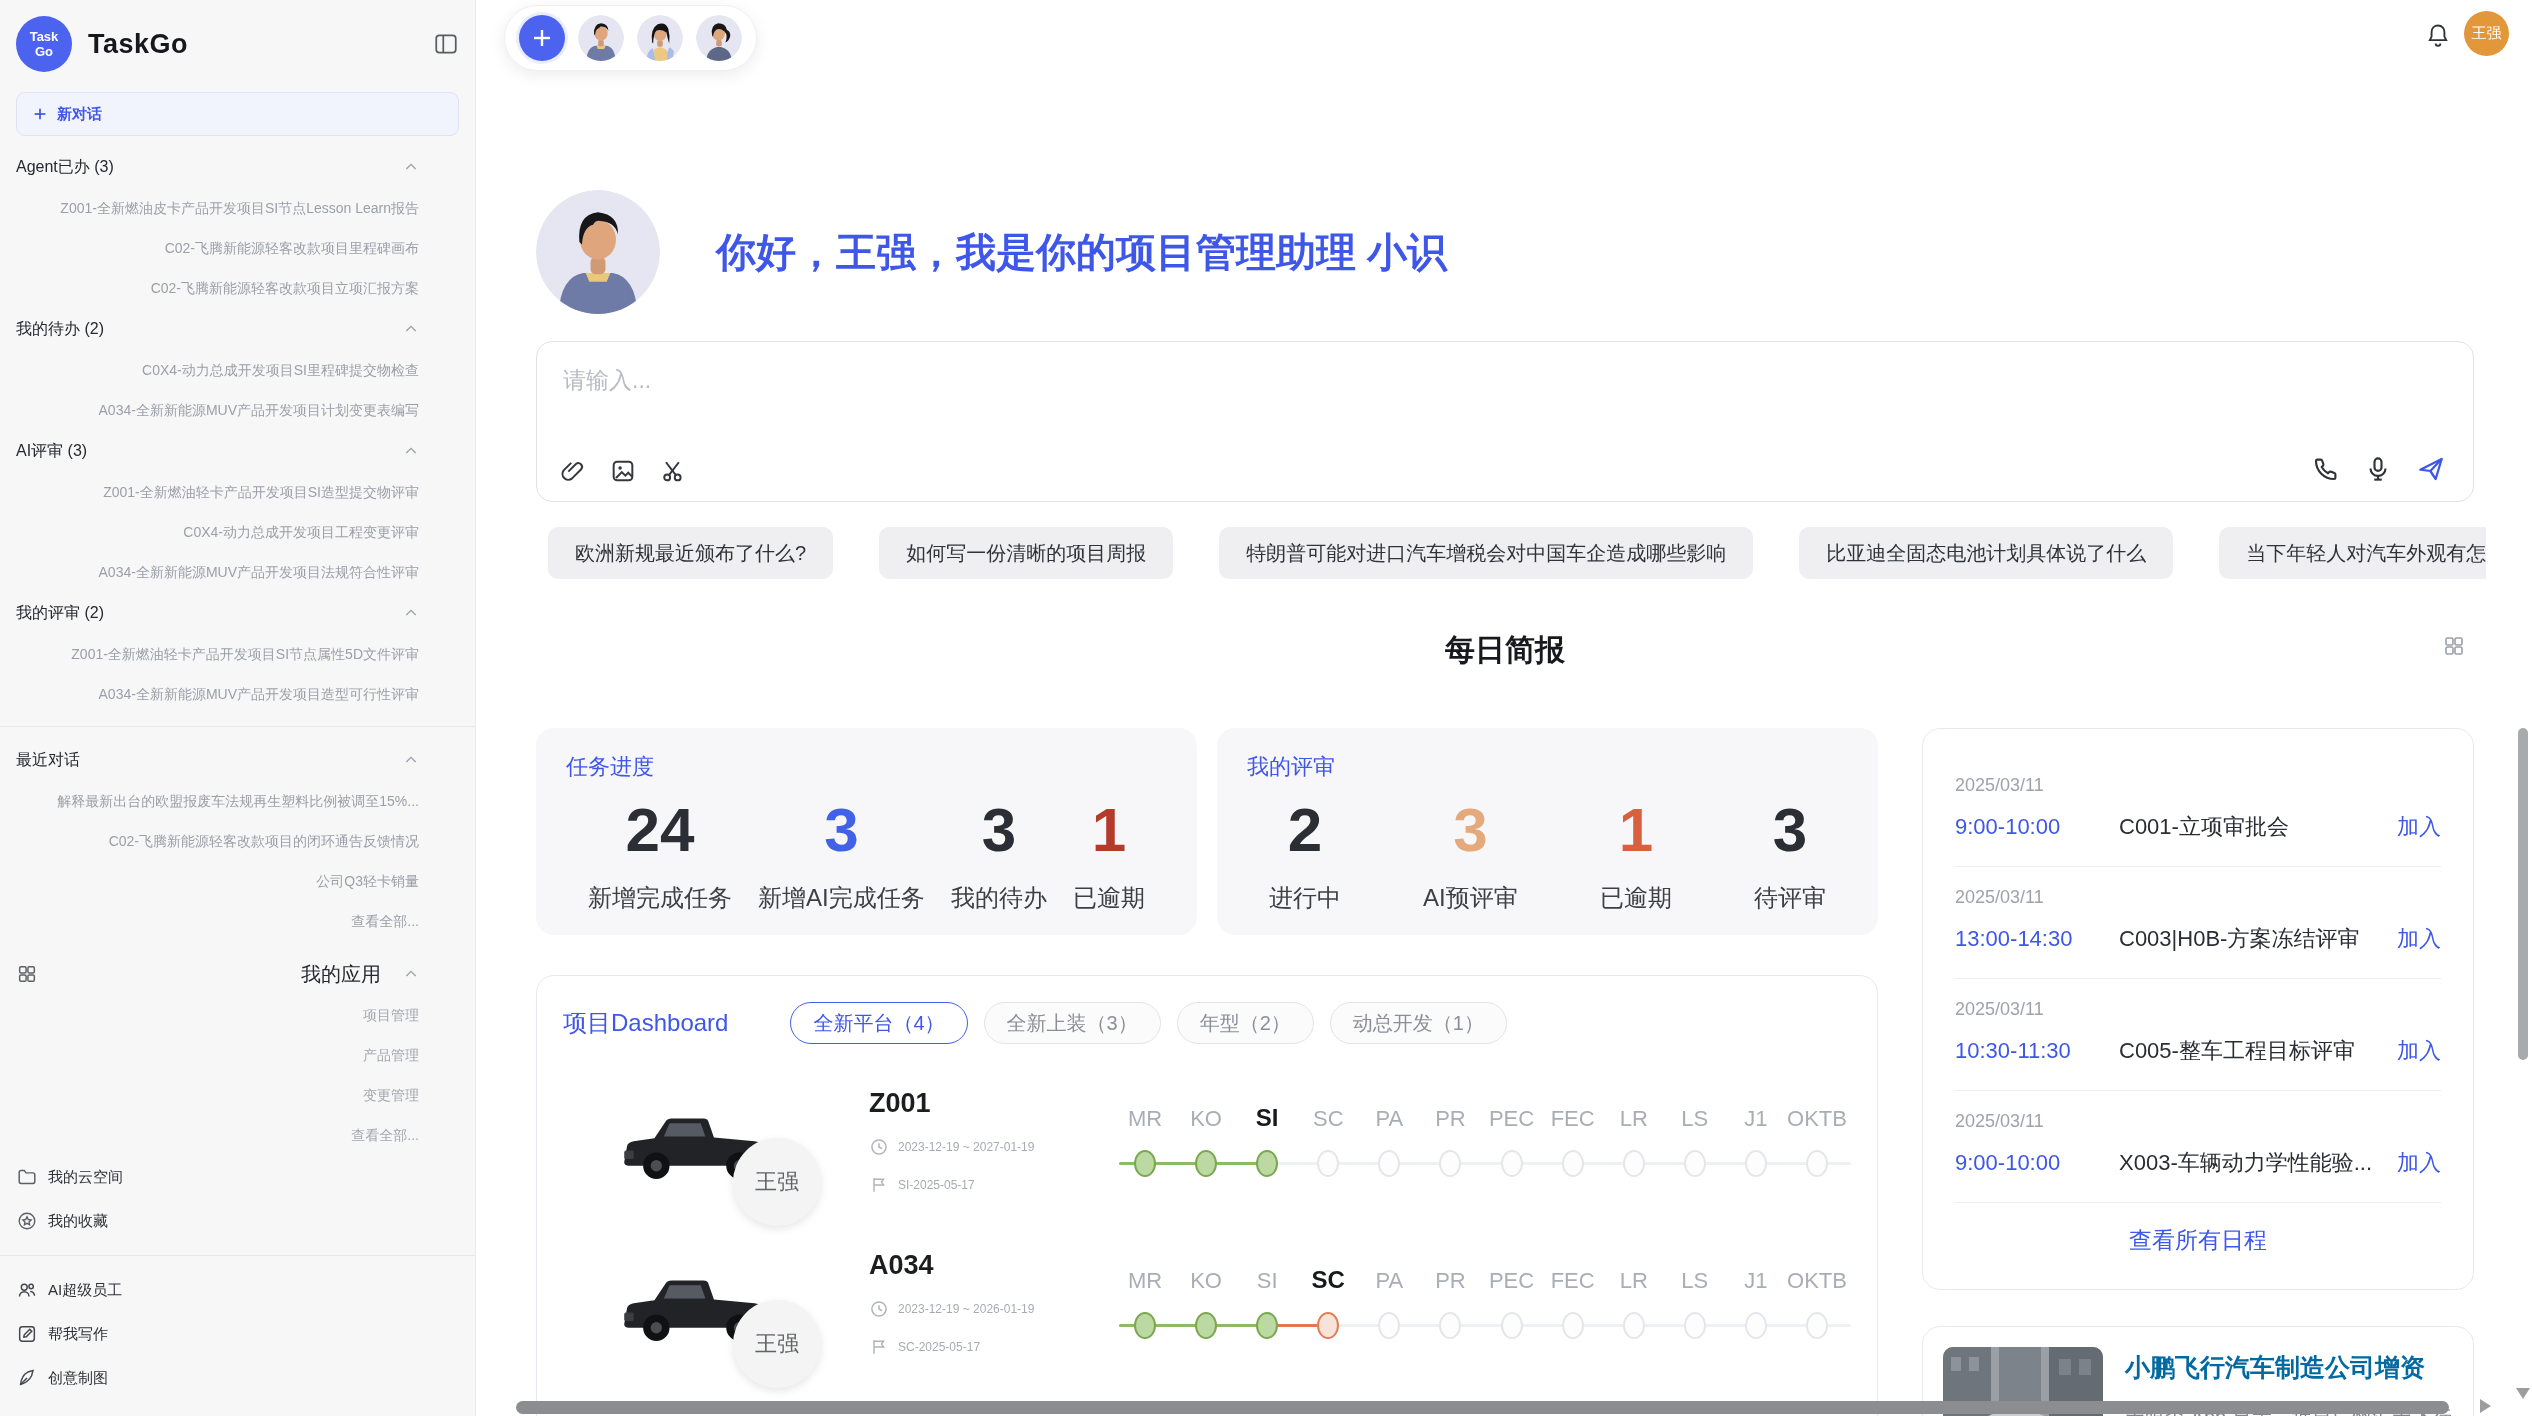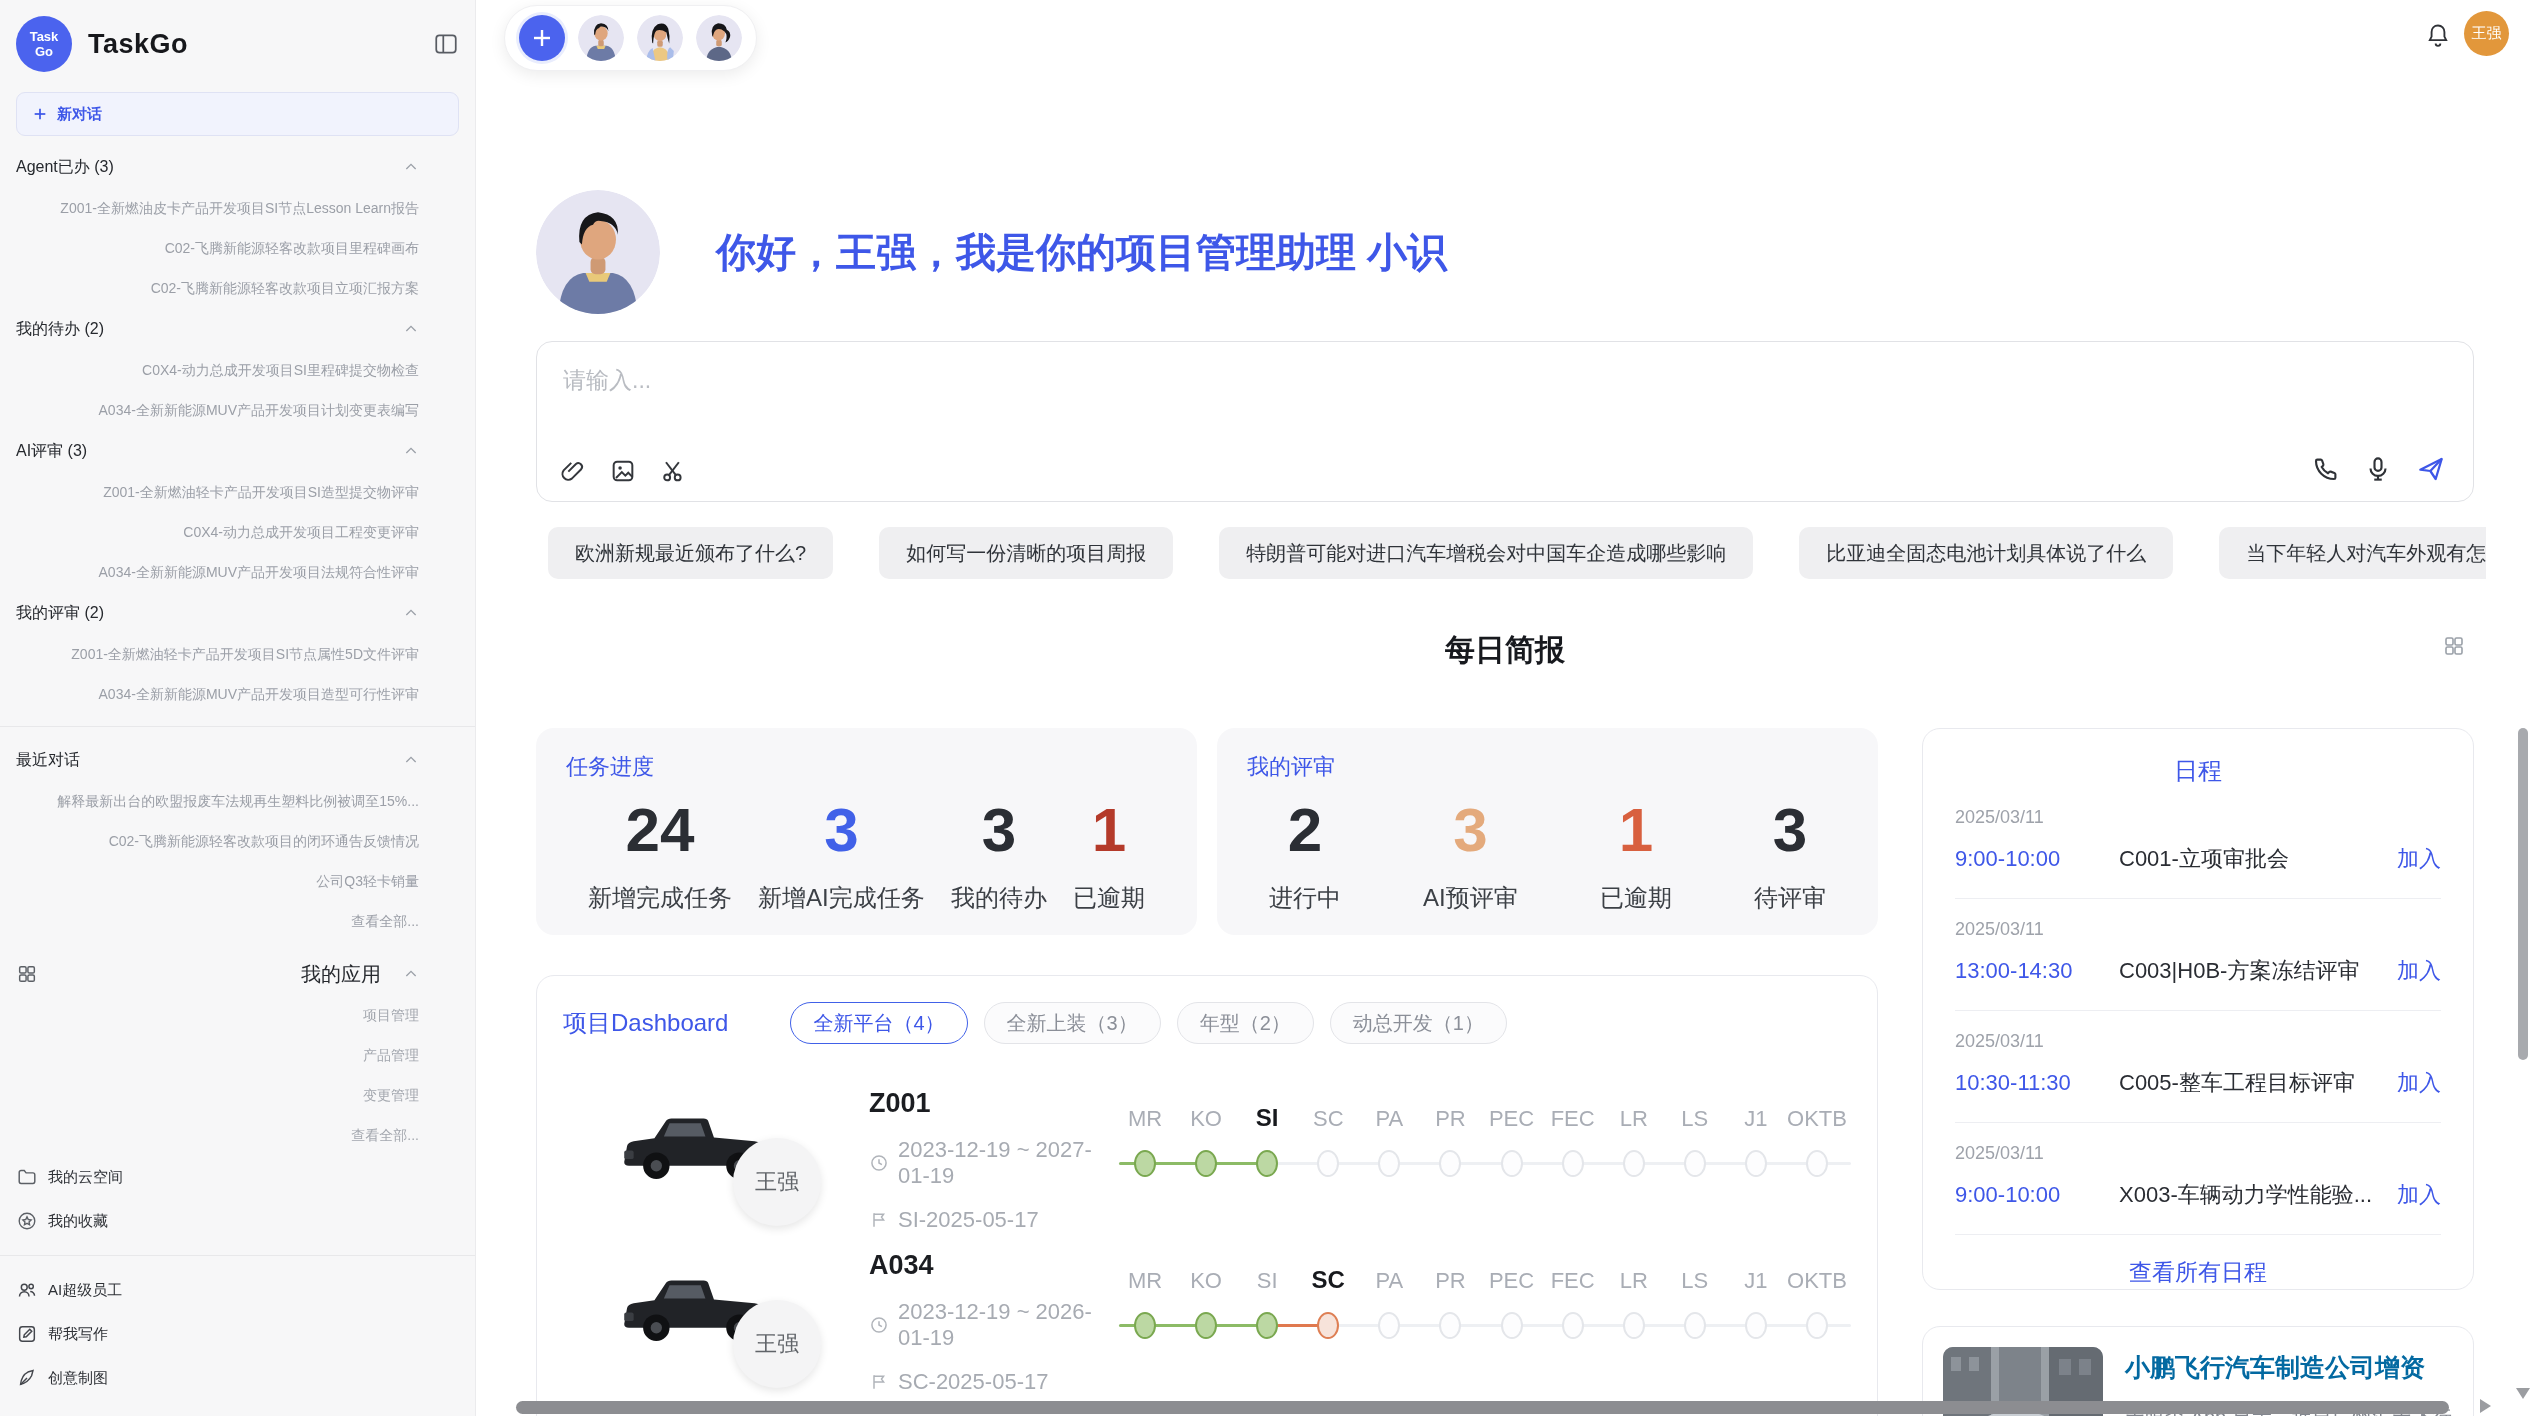--- a/index.html
+++ b/index.html
@@ -71,21 +71,21 @@
   .dash-tabs{display:flex;gap:16px;margin-left:62px;}
   .dash-tab{height:42px;line-height:40px;border-radius:21px;padding:0 22px;font-size:20px;cursor:pointer;border:1px solid #e3e4e8;background:#fbfbfc;color:#8b8f98;}
   .dash-tab.active{border:1.5px solid #4161e8;color:#3e57e8;background:#fff;}
   .proj-rows{margin-top:30px;}
   .proj-row{display:flex;align-items:flex-start;height:162px;padding:6px 30px 0 74px;}
   .car-wrap{position:relative;width:170px;height:150px;flex:none;}
   .car-wrap svg{position:absolute;left:0;top:12px;}
   .owner-badge{position:absolute;left:122px;top:58px;width:88px;height:88px;border-radius:50%;background:#f4f4f5;box-shadow:0 3px 8px rgba(0,0,0,.10);display:flex;align-items:center;justify-content:center;font-size:22px;color:#606469;z-index:2;}
   .proj-info{margin-left:88px;width:250px;flex:none;padding-top:8px;}
   .proj-code{font-size:27px;font-weight:700;color:#1b1d21;}
-  .proj-meta{display:flex;align-items:center;gap:9px;margin-top:18px;font-size:22px;color:#a7abb2;}
+  .proj-meta{display:flex;align-items:center;gap:9px;margin-top:18px;font-size:12px;color:#a7abb2;}
   .milestones{flex:1;position:relative;height:150px;min-width:0;}
   .ms-line{position:absolute;top:82px;height:3px;border-radius:2px;}
   .ms-label{position:absolute;top:26px;width:80px;text-align:center;font-size:22px;color:#a9adb5;}
   .ms-label.current{font-size:24px;font-weight:700;color:#17191d;top:24px;}
   .ms-dot{position:absolute;top:70px;width:22px;height:27px;border-radius:50%;border:2.5px solid;background:#fff;z-index:1;}
 
   .sched-card{height:562px;background:#fff;border:1px solid #e8e9ee;border-radius:18px;padding:26px 32px 0 32px;overflow:hidden;}
   .sched-title{text-align:center;font-size:24px;color:#3e57e8;}
   .sched-item{padding:20px 0 24px 0;}
   .sched-item + .sched-item{border-top:1px solid #edeef2;}
@@ -584,21 +584,20 @@
             </div>
             <div class="proj-row">
               <div class="car-wrap"></div>
             </div>
           </div>
       </div>
     </div>
 
     <div class="right-col">
       <div class="sched-card">
-        <div class="sched-title">日程</div>
         <div id="sched-items">
             <div class="sched-item">
               <div class="sched-date">2025/03/11</div>
               <div class="sched-row">
                 <div class="sched-time">9:00-10:00</div>
                 <div class="sched-name">C001-立项审批会</div>
                 <div class="sched-join">加入</div>
               </div>
             </div>
             <div class="sched-item">

